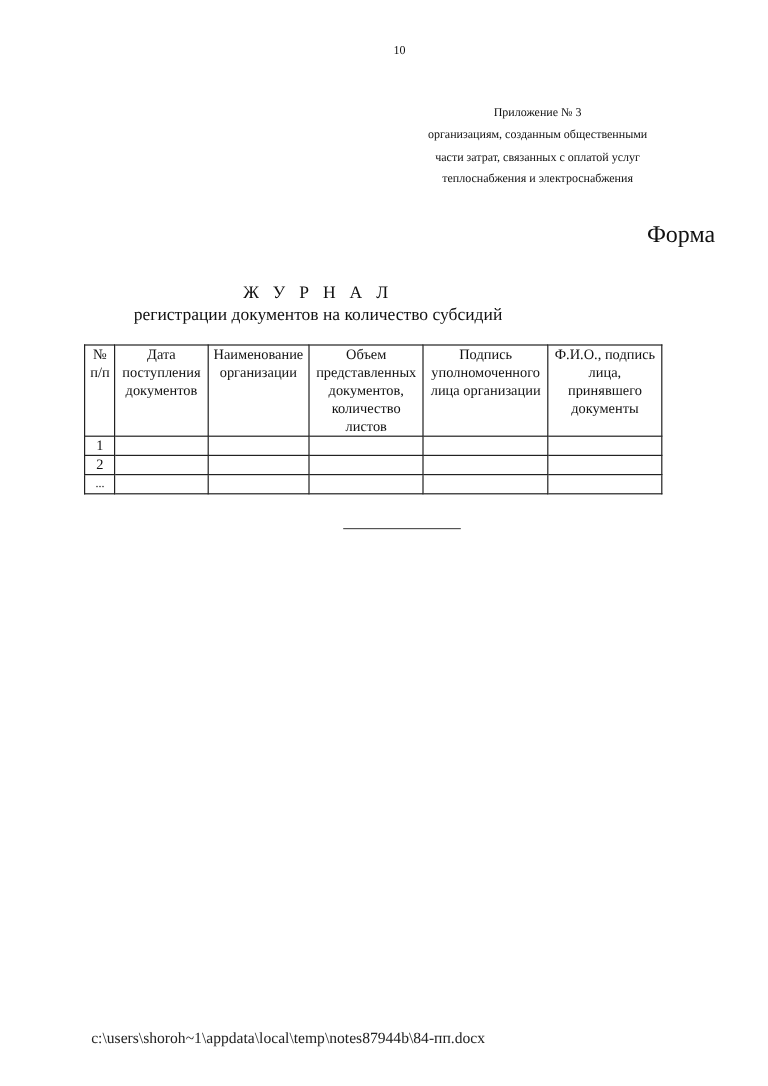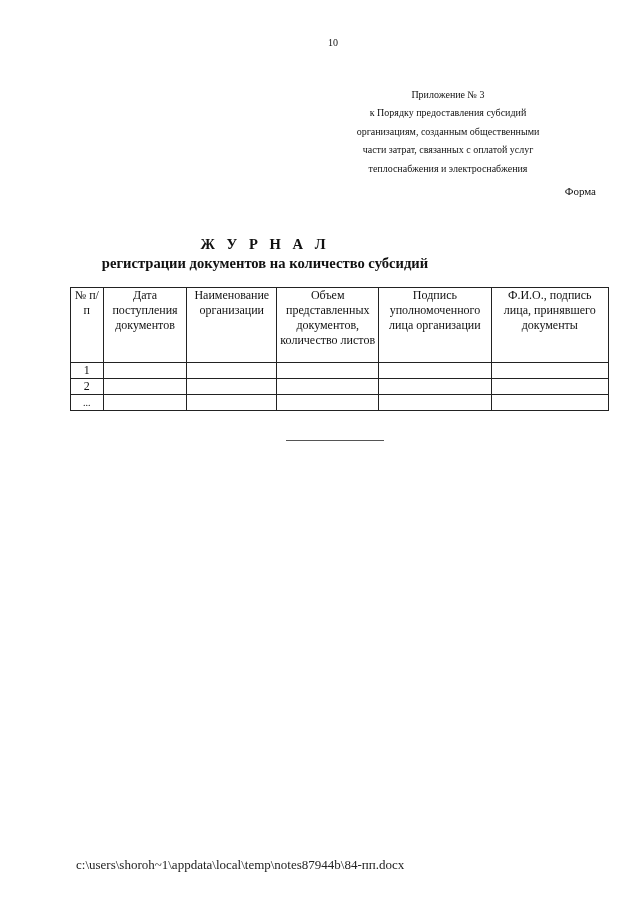--- a/index.html
+++ b/index.html
@@ -8,29 +8,29 @@
     font-family: "Liberation Serif", "DejaVu Serif", serif; color: #111;
   }
   .page-number {
     position: absolute; left: 328px; top: 37px; font-size: 10px;
   }
   .appendix {
     position: absolute; left: 300px; top: 62px; width: 296px;
     text-align: center; font-size: 10px; line-height: 18.4px; margin-top: 24px;
   }
   .form-label {
-    position: absolute; right: 44px; top: 185px; font-size: 11px; font-family: Liberation Serif, serif;
+    position: absolute; right: 44px; top: 185px; font-size: 20px; font-family: Liberation Serif, serif;
   }
   .title {
     position: absolute; left: 0; width: 530px; top: 235px;
-    text-align: center; font-weight: bold; font-size: 14.6px; line-height: 19px;
+    text-align: center; font-weight: normal; font-size: 14.6px; line-height: 19px;
   }
   .title .spaced { letter-spacing: 4px; }
   table.journal {
-    position: absolute; left: 70px; top: 287px; width: 539px;
+    position: absolute; left: 70px; top: 287px; width: 482px;
     border-collapse: collapse; font-size: 12px; line-height: 15px;
   }
   table.journal td, table.journal th {
     border: 1px solid #222; padding: 0 2px; font-weight: normal;
     text-align: center; vertical-align: top;
   }
   table.journal th { height: 74px; }
   table.journal td { height: 14.5px; padding: 0; }
   table.journal tr.row-last td { font-size: 10px; }
   .separator {
@@ -41,21 +41,20 @@
     position: absolute; left: 76px; top: 857px; font-size: 13px; color: #222;
   }
 </style>
 </head>
 <body>
 
 <div class="page-number">10</div>
 
 <div class="appendix">
   <div>Приложение № 3</div>
-  <div>к Порядку предоставления субсидий</div>
   <div>организациям, созданным общественными</div>
   <div>части затрат, связанных с оплатой услуг</div>
   <div>теплоснабжения и электроснабжения</div>
 </div>
 
 <div class="form-label">Форма</div>
 
 <div class="title">
   <div class="spaced">Ж У Р Н А Л</div>
   <div>регистрации документов на количество субсидий</div>

